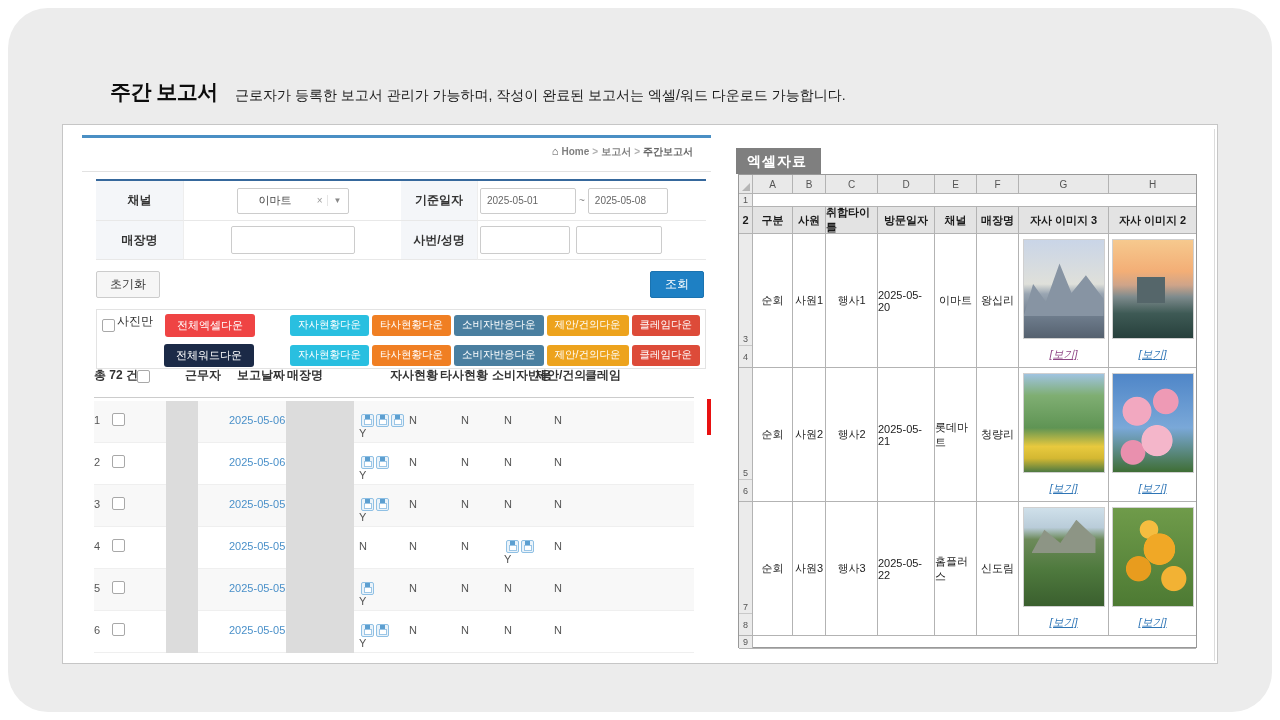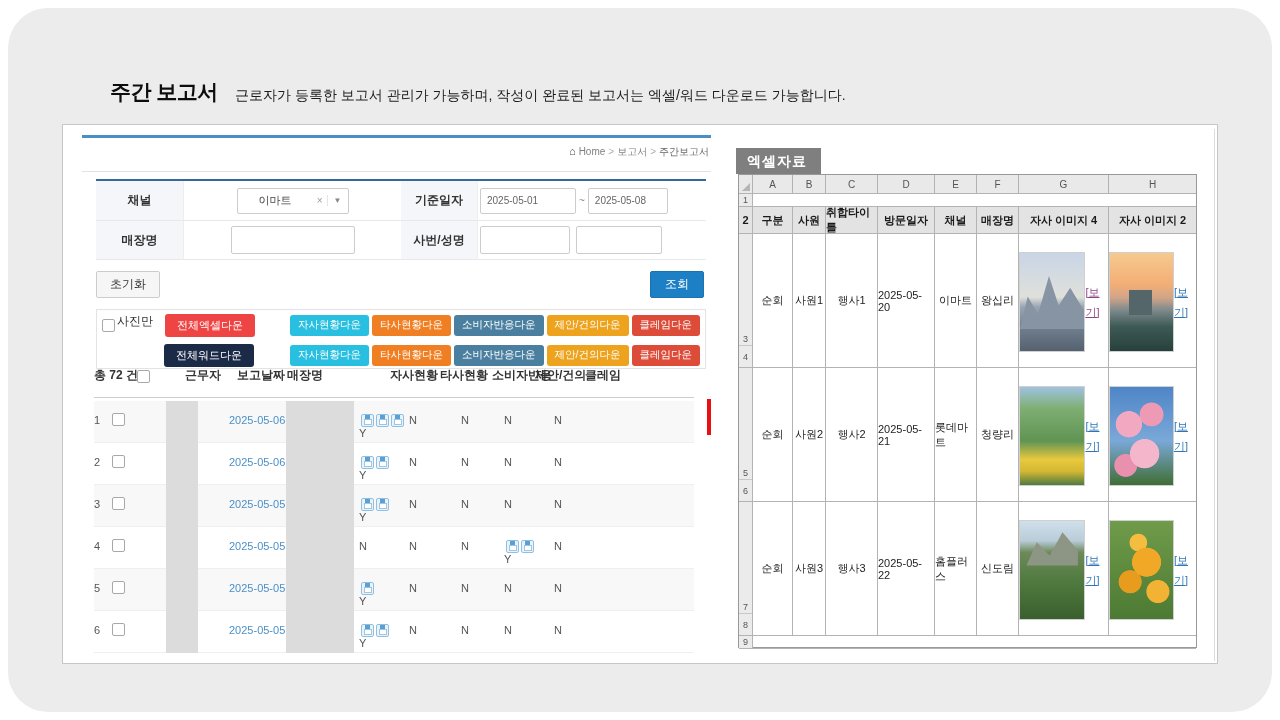--- a/index.html
+++ b/index.html
@@ -7,21 +7,21 @@
 
   .canvas { position:absolute; left:8px; top:8px; width:1264px; height:704px; background:#ececec; border-radius:40px; overflow:hidden; }
 
   .page-title { position:absolute; left:102px; top:70px; font-size:21px; font-weight:800; color:#0d0d0d; letter-spacing:-0.5px; }
   .page-desc  { position:absolute; left:227px; top:79px; font-size:14px; color:#1c1c1c; }
 
   .card { position:absolute; left:54px; top:116px; width:1156px; height:540px; background:#fff; border:1px solid #c6c6c6; }
 
   
   .lp-topbar { position:absolute; left:19px; top:10px; width:629px; height:3px; background:#4a8fc4; }
-  .breadcrumb { position:absolute; top:20px; right:508px; font-size:10px; color:#808080; white-space:nowrap; }
+  .breadcrumb { position:absolute; top:20px; right:524px; font-size:10px; color:#808080; white-space:nowrap;font-weight:bold; }
   .breadcrumb .sep { margin:0 3px; color:#b0b0b0; }
   .breadcrumb .cur { color:#666; }
   .home-ico { display:inline-block; margin-right:3px; color:#555; font-size:11px; }
   .lp-divider { position:absolute; left:19px; top:46px; width:629px; height:1px; background:#e2e2e2; }
 
   .filter-box { position:absolute; left:33px; top:54px; width:610px; height:81px; border-top:2px solid #36689c; border-bottom:1px solid #ddd; display:grid; grid-template-columns:88px 217px 77px 228px; grid-template-rows:40px 39px; }
   .f-label { background:#f4f6f9; border-bottom:1px solid #e8e8e8; border-right:1px solid #eee; display:flex; align-items:center; justify-content:center; font-size:12px; font-weight:bold; color:#333; }
   .f-field { border-bottom:1px solid #e8e8e8; display:flex; align-items:center; }
   .f-center { justify-content:center; }
   .sel { width:112px; height:26px; border:1px solid #ccc; border-radius:2px; background:#fff; display:flex; align-items:center; font-size:11px; color:#444; }
@@ -93,21 +93,21 @@
   .corner::after { content:""; position:absolute; right:2px; bottom:2px; border-left:8px solid transparent; border-bottom:8px solid #b5b5b5; }
   .sh-thin { height:13px; }
   .sh-thin .wide { flex:1; border-right:none; border-bottom:1px solid #b3b3b3; }
   .sh-head { height:27px; }
   .sh-head .cell { background:#e3e3e3; font-size:11px; font-weight:bold; color:#1a1a1a; }
   .sh-block { height:134px; }
   .sh-block .cell { font-size:11px; color:#222; }
   .gut { width:14px; flex:none; display:flex; flex-direction:column; border-right:1px solid #b3b3b3; border-bottom:1px solid #b3b3b3; background:#ebebeb; }
   .g-tall { height:112px; display:flex; align-items:flex-end; justify-content:center; font-size:9px; color:#555; border-bottom:1px solid #c8c8c8; padding-bottom:1px; }
   .g-short { height:21px; display:flex; align-items:center; justify-content:center; font-size:9px; color:#555; }
-  .img-cell { justify-content:space-between; padding:5px 0 3px 0; }
+  .img-cell { flex-direction:column; justify-content:space-between; padding:5px 0 3px 0;font-style:italic; }
   .photo { width:82px; height:100px; border:1px solid #d0d0d0; }
   .view-link { font-size:11px; color:#2e75b6; text-decoration:underline; cursor:pointer; line-height:20px; }
   .view-link.visited { color:#8e4585; }
 
   .ph-mountain { background:linear-gradient(180deg,#c9d5e7 0%,#dfe0da 45%,#99a5b2 55%,#6e7c8c 78%,#55616f 100%); position:relative; }
   .ph-mountain::before { content:""; position:absolute; left:0; top:18%; width:100%; height:60%; background:#8794a3; clip-path:polygon(0 100%,12% 45%,28% 75%,45% 10%,60% 60%,78% 30%,100% 70%,100% 100%); }
   .ph-sunset { background:linear-gradient(180deg,#f6c98e 0%,#f3ae76 32%,#cfa489 46%,#7e8b8d 58%,#3e5a55 75%,#27403c 100%); position:relative; }
   .ph-sunset::before { content:""; position:absolute; left:30%; top:38%; width:36%; height:26%; background:#55666a; }
   .ph-willow { background:linear-gradient(180deg,#9fc3e0 0%,#7fae72 22%,#5f9454 55%,#e8c93e 74%,#d4b832 86%,#4e7a42 100%); }
   .ph-blossom { background:radial-gradient(circle at 30% 38%,#f2a8c0 0 17%,transparent 18%),radial-gradient(circle at 66% 28%,#ee9ab5 0 14%,transparent 15%),radial-gradient(circle at 55% 68%,#f4b6ca 0 19%,transparent 20%),radial-gradient(circle at 25% 80%,#e990ae 0 12%,transparent 13%),linear-gradient(180deg,#4f86c8 0%,#7aa8d8 55%,#3f6e35 100%); }
@@ -311,21 +311,21 @@
       </div>
 
       <div class="sh-row sh-head">
         <div class="cell cN">2</div>
         <div class="cell cA">구분</div>
         <div class="cell cB">사원</div>
         <div class="cell cC">취합타이틀</div>
         <div class="cell cD">방문일자</div>
         <div class="cell cE">채널</div>
         <div class="cell cF">매장명</div>
-        <div class="cell cG">자사 이미지 4</div>
+        <div class="cell cG">자사 이미지 3</div>
         <div class="cell cH">자사 이미지 2</div>
       </div>
 
       <div class="sh-row sh-block">
         <div class="gut">
           <div class="g-tall">3</div>
           <div class="g-short">4</div>
         </div>
         <div class="cell cA">순회</div>
         <div class="cell cB">사원1</div>

